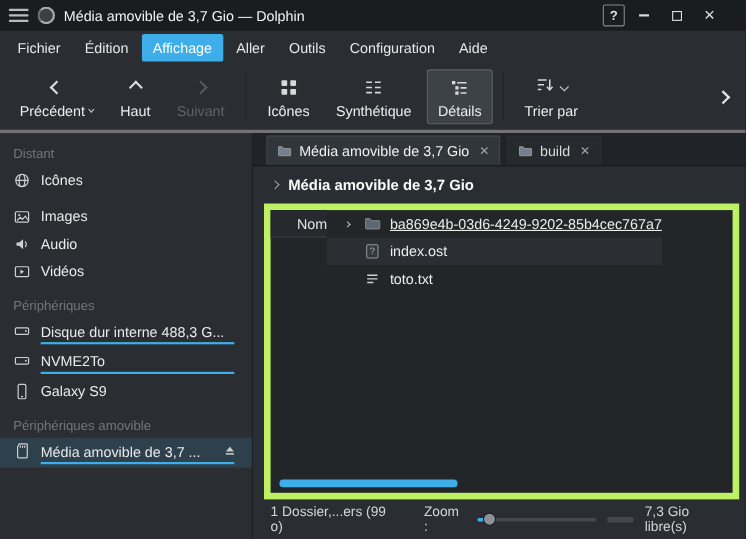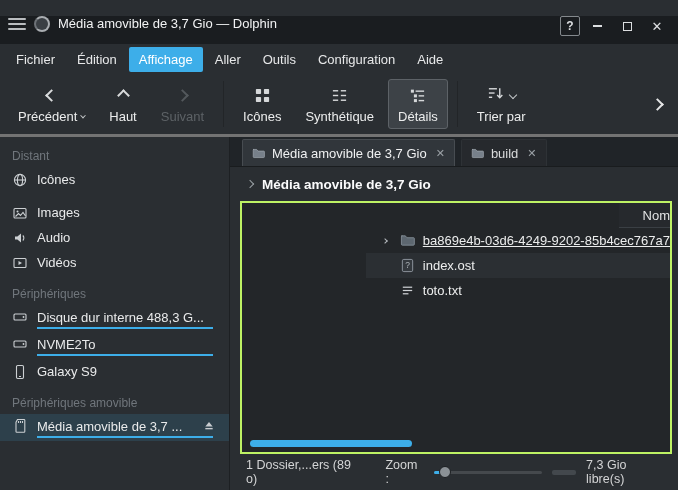--- a/index.html
+++ b/index.html
@@ -1,21 +1,21 @@
 <!DOCTYPE html>
 <html><head>
 <meta charset="utf-8">
 <style>
   * { box-sizing: border-box; margin: 0; padding: 0; }
   body { background:#17191b; font-family:"Liberation Sans","DejaVu Sans",sans-serif; }
   .window{ width:678px; height:490px; background:#2a2e32; color:#eff0f1; font-size:13px;
            display:flex; flex-direction:column; overflow:hidden; outline:1px solid #101214; }
 
   
-  .titlebar{ height:28px; background:#1a1d20; display:flex; padding:0 8px 0 8px; flex:0 0 auto;margin-top:16px;}
+  .titlebar{ height:28px; background:#1a1d20; display:flex; align-items:center; padding:0 20px 0 8px; flex:0 0 auto;}
   .tb-icon{ width:18px; height:16px; margin-right:8px; display:flex; flex-direction:column; justify-content:center; gap:3px;}
   .tb-icon span{ display:block; height:2px; background:#b9bcbf; border-radius:1px;}
   .app-icon{ width:16px; height:16px; margin-right:8px; border-radius:50%;
              border:2px solid #a9adb1; border-left-color:#6d7277; background:#3a3f44;}
   .tb-title{ color:#f2f3f4; font-size:13px; white-space:nowrap; }
   .tb-spacer{ flex:1; }
   .winbtn{ width:26px; height:20px; display:flex; align-items:center; justify-content:center;
            color:#dcdee0; font-size:12px; margin-left:4px; }
   .winbtn.help{ border:1px solid #84898d; border-radius:2px; width:20px; font-weight:bold;}
   .glyph-min{ width:9px; height:2px; background:#dcdee0; }
@@ -77,22 +77,22 @@
   .tab{ display:flex; align-items:center; gap:7px; height:27px; padding:0 9px;
         border:1px solid #2e3236; border-bottom:none; border-radius:2px 2px 0 0;
         background:#26292d; color:#d9dadb;}
   .tab.active{ background:#31363b; border-color:#474c51; color:#f0f1f2;}
   .tclose{ color:#9aa0a5; font-size:11px; padding-left:2px;}
 
   .breadcrumb{ height:34px; display:flex; align-items:center; gap:9px; padding:0 0 0 17px; flex:0 0 auto;}
   .bc-chev{ color:#9aa0a5; }
   .bc-label{ font-weight:bold; color:#fbfbfc; font-size:13.5px;}
 
-  .fileview{ flex:1; margin:0 6px 0 10px; border:2px solid #bef264; background:#232629;
-             display:flex; flex-direction:column; position:relative; min-height:0;align-items:flex-end;}
+  .fileview{ flex:1; margin:0 6px 0 10px; border:6px solid #bef264; background:#232629;
+             display:flex; flex-direction:row; position:relative; min-height:0;}
   .fv-header{ height:25px; background:#26292d; border-bottom:1px solid #3a3f44;
               display:flex; align-items:center; padding-left:24px; color:#e2e3e4; flex:0 0 auto;}
   .row{ height:25px; display:flex; align-items:center; padding-left:12px; gap:8px; color:#eceded;}
   .row.alt{ background:#2b2f33; }
   .expander{ width:14px; display:flex; justify-content:center; color:#b6bbbf;}
   .fname.underline{ text-decoration:underline; }
   .hscroll{ position:absolute; left:8px; bottom:5px; width:162px; height:7px;
             border-radius:4px; background:#3daee9;}
 
   .statusbar{ height:36px; display:flex; align-items:center; gap:10px;
@@ -393,21 +393,21 @@
                   <line x1="3" y1="11.5" x2="9" y2="11.5"></line>
                 </g>
               </svg>
             <span class="fname">toto.txt</span>
           </div>
         </div>
         <div class="hscroll"></div>
       </div>
 
       <div class="statusbar">
-        <span>1 Dossier,...ers (89 o)</span>
+        <span>1 Dossier,...ers (99 o)</span>
         <span class="sb-spacer"></span>
         <span>Zoom :</span>
         <div class="slider">
           <div class="groove"></div>
           <div class="fill"></div>
           <div class="handle"></div>
         </div>
         <div class="freebar"></div>
         <span>7,3 Gio libre(s)</span>
       </div>

